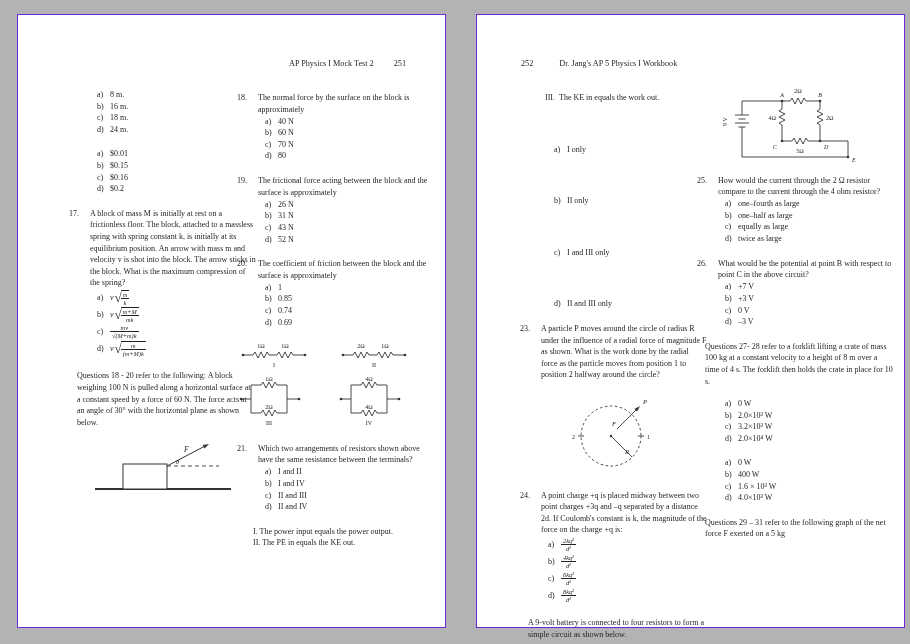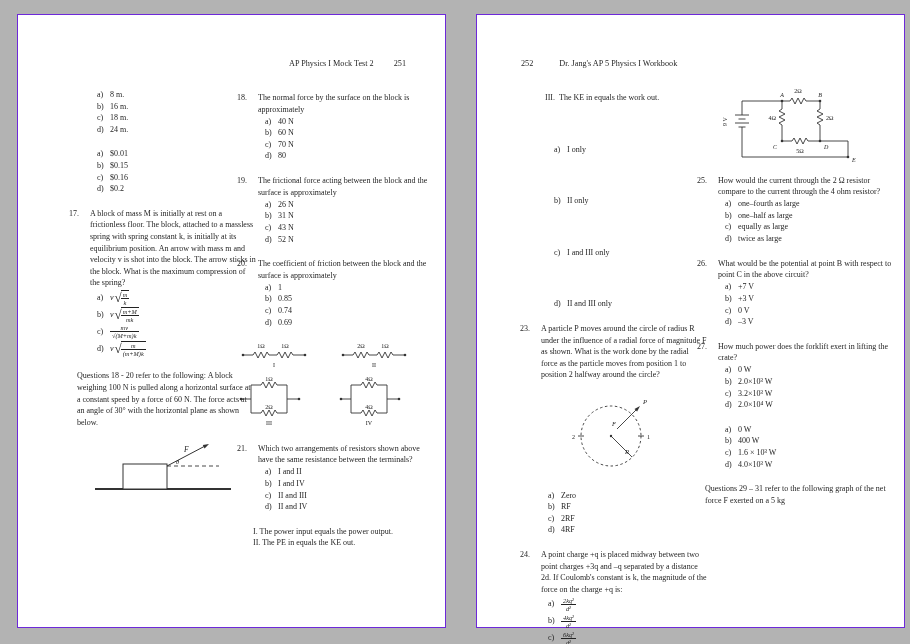--- a/index.html
+++ b/index.html
@@ -251,26 +251,20 @@
     </g>
     <polygon points="86,14 83.1,19.5 80.5,16.9" fill="#333"></polygon>
     <text x="62" y="34" font-size="6.5" font-style="italic" text-anchor="end">F</text>
     <text x="89" y="12" font-size="6.5" font-style="italic">P</text>
     <text x="71" y="62" font-size="6.5" font-style="italic">R</text>
     <text x="93" y="46.5" font-size="6">1</text>
     <text x="21" y="46.5" font-size="6" text-anchor="end">2</text>
   </svg>
 </div>
       <div class="blk q">
-        <div class="opt"><span class="optlabel">a)</span><span class="opttext">Zero</span></div>
-        <div class="opt"><span class="optlabel">b)</span><span class="opttext">RF</span></div>
-        <div class="opt"><span class="optlabel">c)</span><span class="opttext">2RF</span></div>
-        <div class="opt"><span class="optlabel">d)</span><span class="opttext">4RF</span></div>
-      </div>
-      <div class="blk q">
         <div class="qtext"><span class="qnum">24.</span><span class="qbody">A point charge +q is placed midway between two point charges +3q and –q separated by a distance 2d. If Coulomb's constant is k, the magnitude of the force on the charge +q is:</span></div>
         <div class="frow">
           <span class="optlabel flabel">a)</span>
           <span class="frac">
             <span class="num">2kq²</span>
             <span class="den">d²</span>
           </span>
         </div>
         <div class="frow">
           <span class="optlabel flabel">b)</span>
@@ -348,22 +342,22 @@
         <div class="opt"><span class="optlabel">c)</span><span class="opttext">equally as large</span></div>
         <div class="opt"><span class="optlabel">d)</span><span class="opttext">twice as large</span></div>
       </div>
       <div class="blk q">
         <div class="qtext"><span class="qnum">26.</span><span class="qbody">What would be the potential at point B with respect to point C in the above circuit?</span></div>
         <div class="opt"><span class="optlabel">a)</span><span class="opttext">+7 V</span></div>
         <div class="opt"><span class="optlabel">b)</span><span class="opttext">+3 V</span></div>
         <div class="opt"><span class="optlabel">c)</span><span class="opttext">0 V</span></div>
         <div class="opt"><span class="optlabel">d)</span><span class="opttext">–3 V</span></div>
       </div>
-      <div class="blk q">
-        <div class="qtext"><span class="qnum">27.</span><span class="qbody">How much power does the forklift exert in lifting the crate?</span></div>
+      <div class="blk note">Questions 27- 28 refer to a forklift lifting a crate of mass 100 kg at a constant velocity to a height of 8 m over a time of 4 s. The forklift then holds the crate in place for 10 s.</div>
+      <div class="blk q">
         <div class="opt"><span class="optlabel">a)</span><span class="opttext">0 W</span></div>
         <div class="opt"><span class="optlabel">b)</span><span class="opttext">2.0×10³ W</span></div>
         <div class="opt"><span class="optlabel">c)</span><span class="opttext">3.2×10³ W</span></div>
         <div class="opt"><span class="optlabel">d)</span><span class="opttext">2.0×10⁴ W</span></div>
       </div>
       <div class="blk q">
         <div class="opt"><span class="optlabel">a)</span><span class="opttext">0 W</span></div>
         <div class="opt"><span class="optlabel">b)</span><span class="opttext">400 W</span></div>
         <div class="opt"><span class="optlabel">c)</span><span class="opttext">1.6 × 10³ W</span></div>
         <div class="opt"><span class="optlabel">d)</span><span class="opttext">4.0×10³ W</span></div>

